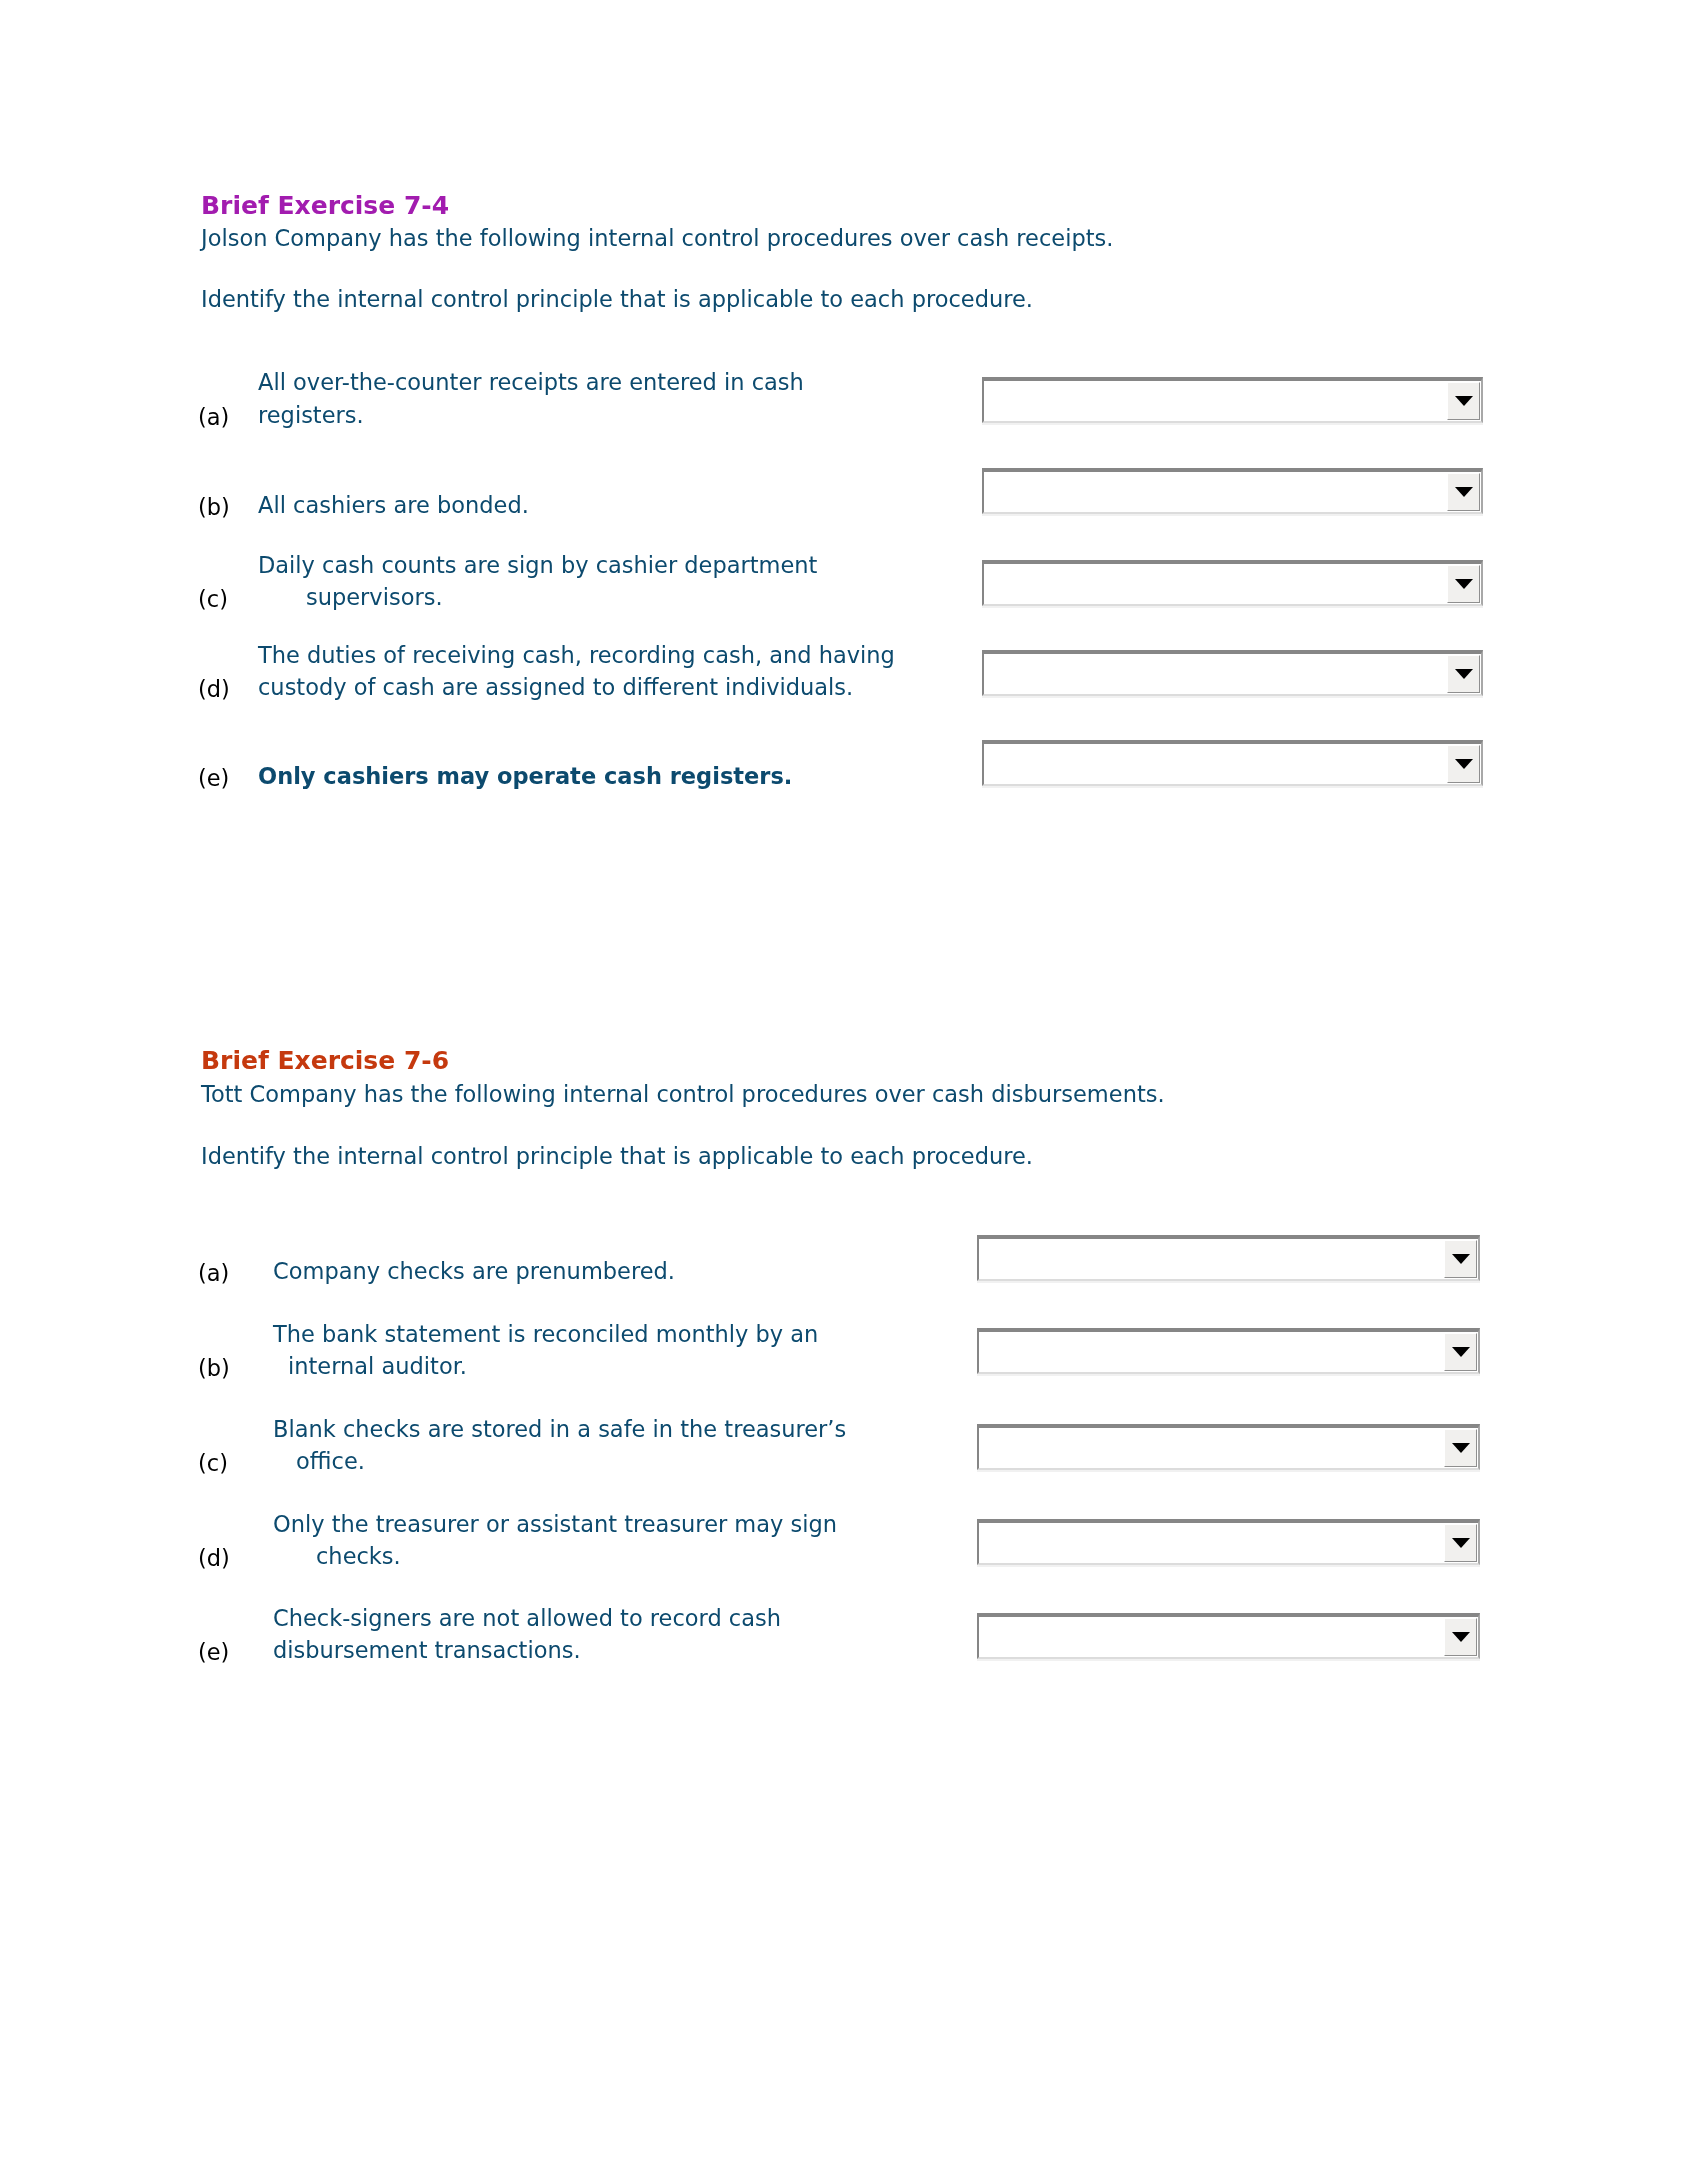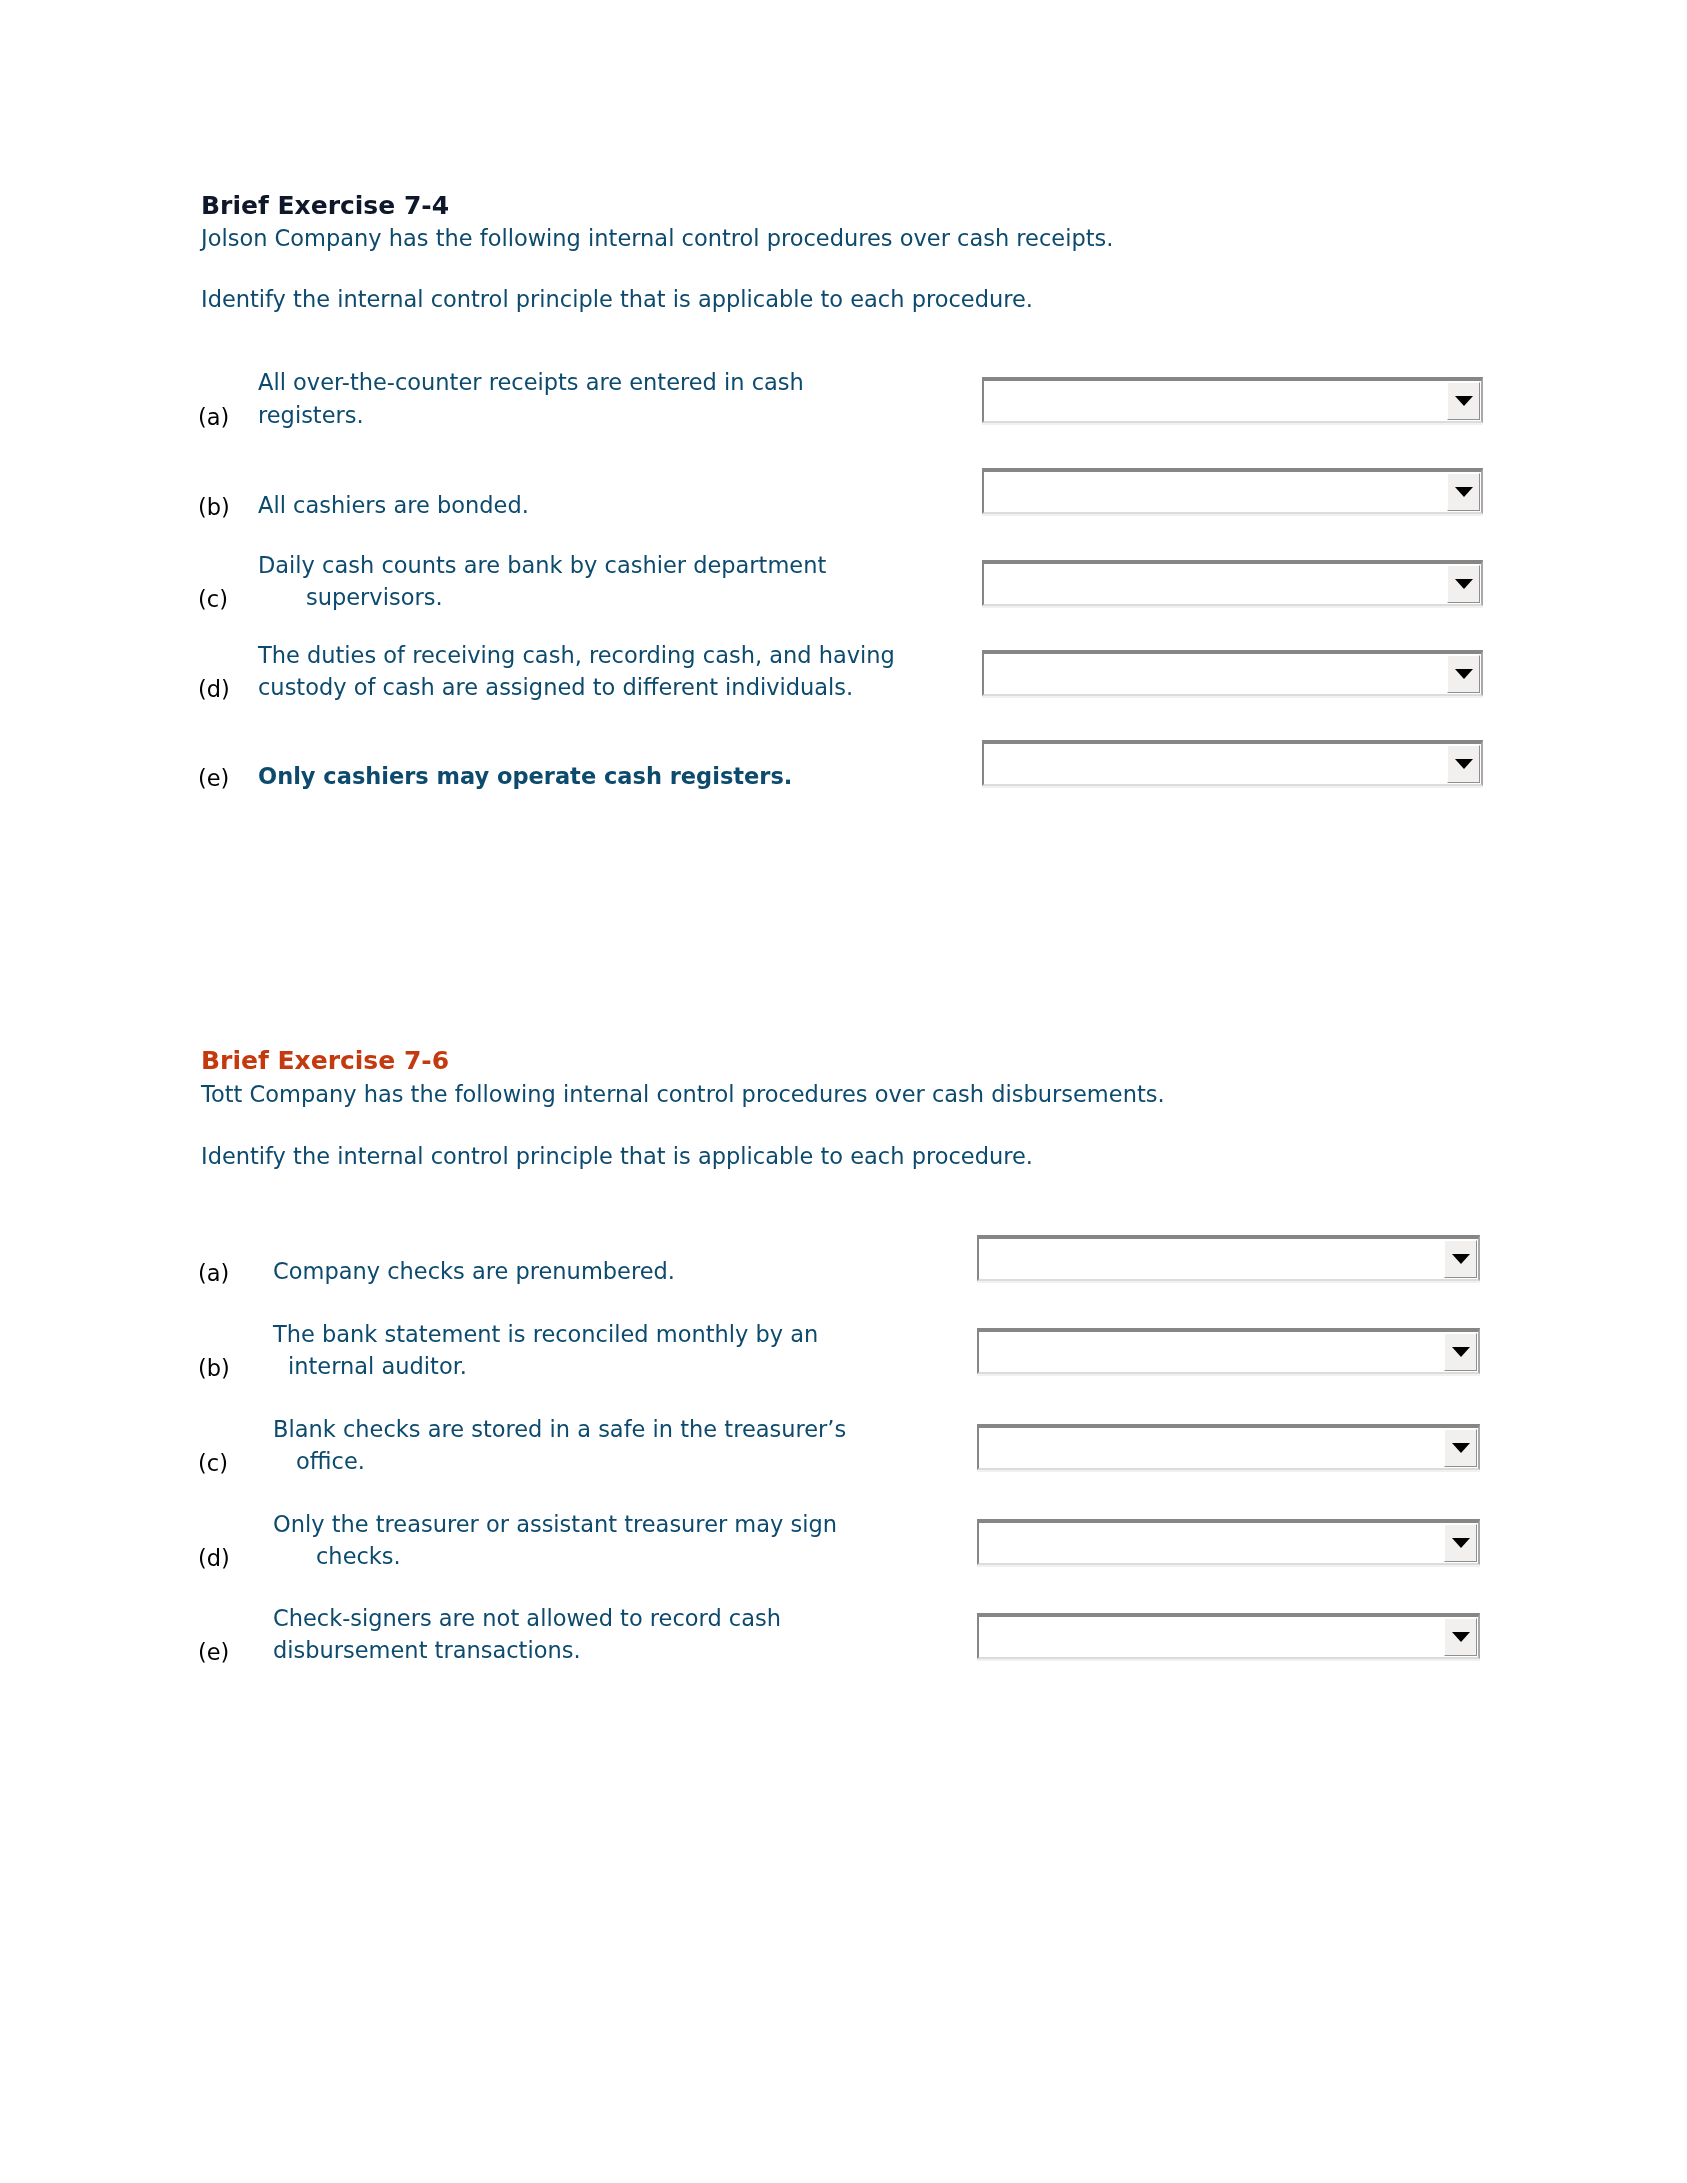--- a/index.html
+++ b/index.html
@@ -57,21 +57,21 @@
   .dd-arrow{
     width:0;height:0;
     border-left:9.3px solid transparent;
     border-right:9.3px solid transparent;
     border-top:10.6px solid #000000;
   }
 </style>
 </head>
 <body style="background: rgb(255, 255, 255);">
 
-<div class="abs ex-title" style="left: 201px; top: 191px; color: #0f172a;">Brief Exercise 7-4</div>
+<div class="abs ex-title" style="left: 201px; top: 191px; color: #a21caf;">Brief Exercise 7-4</div>
 <div class="abs body-text" style="left:201px;top:227px;">Jolson Company has the following internal control procedures over cash receipts.</div>
 <div class="abs body-text" style="left:201px;top:288px;">Identify the internal control principle that is applicable to each procedure.</div>
 
 <div>
   <div class="abs body-text" style="left:258px;top:371px;">All over-the-counter receipts are entered in cash</div>
   <div class="abs letter" style="left:198px;top:404px;">(a)</div>
   <div class="abs body-text" style="left:258px;top:404px;">registers.</div>
   <div class="dd" style="left:982px;top:377px;">
     <div class="dd-value"></div>
     <div class="dd-btn">
@@ -85,21 +85,21 @@
   <div class="abs body-text" style="left:258px;top:494px;">All cashiers are bonded.</div>
   <div class="dd" style="left:982px;top:468px;">
     <div class="dd-value"></div>
     <div class="dd-btn">
         <span class="dd-arrow"></span>
       </div>
   </div>
 </div>
 
 <div>
-  <div class="abs body-text" style="left:258px;top:554px;">Daily cash counts are bank by cashier department</div>
+  <div class="abs body-text" style="left:258px;top:554px;">Daily cash counts are sign by cashier department</div>
   <div class="abs letter" style="left:198px;top:586px;">(c)</div>
   <div class="abs body-text" style="left:258px;top:586px;margin-left:48px;">supervisors.</div>
   <div class="dd" style="left:982px;top:560px;">
     <div class="dd-value"></div>
     <div class="dd-btn">
         <span class="dd-arrow"></span>
       </div>
   </div>
 </div>
 

